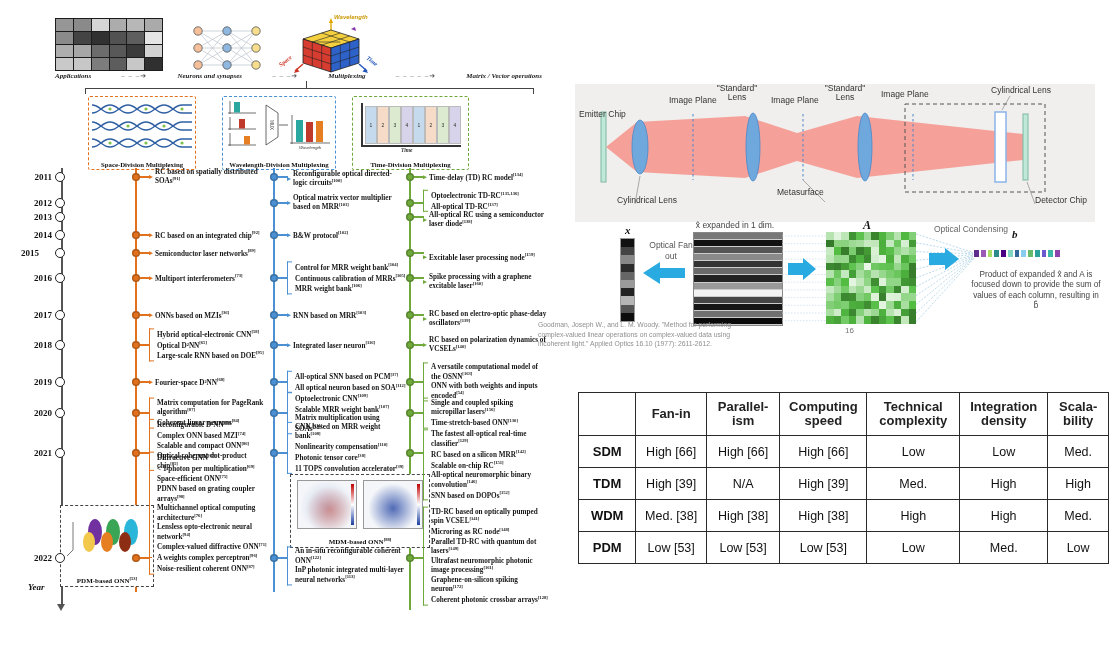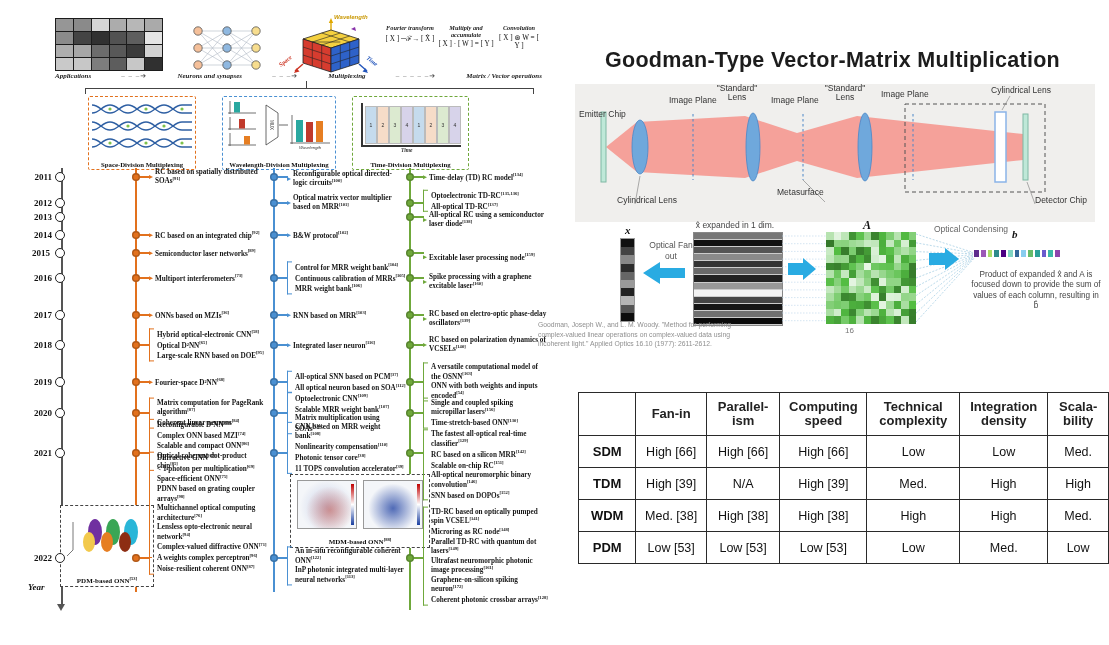--- a/index.html
+++ b/index.html
@@ -130,34 +130,20 @@
           <line x1="55.7" y1="24" x2="55.7" y2="48"></line>
         <line x1="65" y1="29" x2="37" y2="38"></line>
           <line x1="65" y1="37" x2="37" y2="46"></line>
       </g>
       <polygon points="57,11 61,9 62,13" fill="#8833aa"></polygon>
     </svg>
     <div class="abs" style="left:334px;top:14px;font-size:6px;font-weight:bold;color:#c99700;font-style:italic;">Wavelength</div>
     <div class="abs ser" style="left:278px;top:58px;font-size:6px;font-weight:bold;color:#cc3322;font-style:italic;transform:rotate(-38deg);">Space</div>
     <div class="abs ser" style="left:366px;top:58px;font-size:6px;font-weight:bold;color:#2255bb;font-style:italic;transform:rotate(38deg);">Time</div>
 
-    <div class="abs" style="left:384px;top:24px;width:158px;display:flex;justify-content:space-between;">
-      <div style="width:52px;">
-        <div class="opst ser">Fourier transform</div>
-        <div class="opfx">[ X ] ─ℱ→ [ X̃ ]</div>
-      </div>
-      <div style="width:56px;">
-        <div class="opst ser">Multiply and accumulate</div>
-        <div class="opfx">[ X ] · [ W ] = [ Y ]</div>
-      </div>
-      <div style="width:46px;">
-        <div class="opst ser">Convolution</div>
-        <div class="opfx">[ X ] ⊛ W = [ Y ]</div>
-      </div>
-    </div>
 
     <div class="abs ser" style="left:55px;top:72px;width:487px;display:flex;align-items:center;justify-content:space-between;">
       <span class="flowlbl ser">Applications</span>
       <span class="flowarr">– – –➔</span>
       <span class="flowlbl ser">Neurons and synapses</span>
       <span class="flowarr">– – –➔</span>
       <span class="flowlbl ser">Multiplexing</span>
       <span class="flowarr">– – – – –➔</span>
       <span class="flowlbl ser">Matrix / Vector operations</span>
     </div>
@@ -270,21 +256,21 @@
       </div>
     </div>
   <div class="yearlbl" style="left: 18px; top: 172px;">2011</div>
       <div class="ycirc" style="left: 55px; top: 171.5px;"></div>
       <div class="yearlbl" style="left: 18px; top: 198px;">2012</div>
       <div class="ycirc" style="left: 55px; top: 197.5px;"></div>
       <div class="yearlbl" style="left: 18px; top: 212px;">2013</div>
       <div class="ycirc" style="left: 55px; top: 211.5px;"></div>
       <div class="yearlbl" style="left: 18px; top: 230px;">2014</div>
       <div class="ycirc" style="left: 55px; top: 229.5px;"></div>
-      <div class="yearlbl" style="left: 16px; top: 248px; text-align: right;">2015</div>
+      <div class="yearlbl" style="left: 5px; top: 248px; text-align: right;">2015</div>
       <div class="ycirc" style="left: 55px; top: 247.5px;"></div>
       <div class="yearlbl" style="left: 18px; top: 273px;">2016</div>
       <div class="ycirc" style="left: 55px; top: 272.5px;"></div>
       <div class="yearlbl" style="left: 18px; top: 310px;">2017</div>
       <div class="ycirc" style="left: 55px; top: 309.5px;"></div>
       <div class="yearlbl" style="left: 18px; top: 340px;">2018</div>
       <div class="ycirc" style="left: 55px; top: 339.5px;"></div>
       <div class="yearlbl" style="left: 18px; top: 377px;">2019</div>
       <div class="ycirc" style="left: 55px; top: 376.5px;"></div>
       <div class="yearlbl" style="left: 18px; top: 408px;">2020</div>
@@ -572,21 +558,20 @@
           <div class="evt"><span>Microring as RC node</span><sup>[148]</sup></div>
           <div class="evt"><span>Parallel TD-RC with quantum dot lasers</span><sup>[149]</sup></div>
           <div class="evt"><span>Ultrafast neuromorphic photonic image processing</span><sup>[161]</sup></div>
           <div class="evt"><span>Graphene-on-silicon spiking neuron</span><sup>[172]</sup></div>
           <div class="evt"><span>Coherent photonic crossbar arrays</span><sup>[128]</sup></div>
         </div>
       </div>
     </div>
 
   <div class="abs" style="left:555px;top:40px;width:554px;height:350px;">
-    <div class="abs" style="left:5px;top:8px;width:545px;text-align:center;font-size:21.5px;font-weight:600;color:#1c1c1c;letter-spacing:.3px;">Goodman-Type Vector-Matrix Multiplication</div>
 
     <svg class="abs" style="left:20px;top:44px;" width="520" height="138" viewBox="0 0 520 138">
       <rect x="0" y="0" width="520" height="138" fill="#f0efed"></rect>
       <polygon points="31,63 62,38 170,32 222,49 282,32 448,50 448,76 282,94 222,77 170,94 62,88" fill="#f59a93" opacity="0.92"></polygon>
       <g stroke="#4a86c8" stroke-width="1" stroke-dasharray="2.5,2.5">
         <line x1="118" y1="30" x2="118" y2="96"></line>
         <line x1="228" y1="30" x2="228" y2="96"></line>
         <line x1="338" y1="30" x2="338" y2="96"></line>
       </g>
       <rect x="26" y="28" width="5" height="70" fill="#bfe8d8" stroke="#7fb8a4"></rect>

